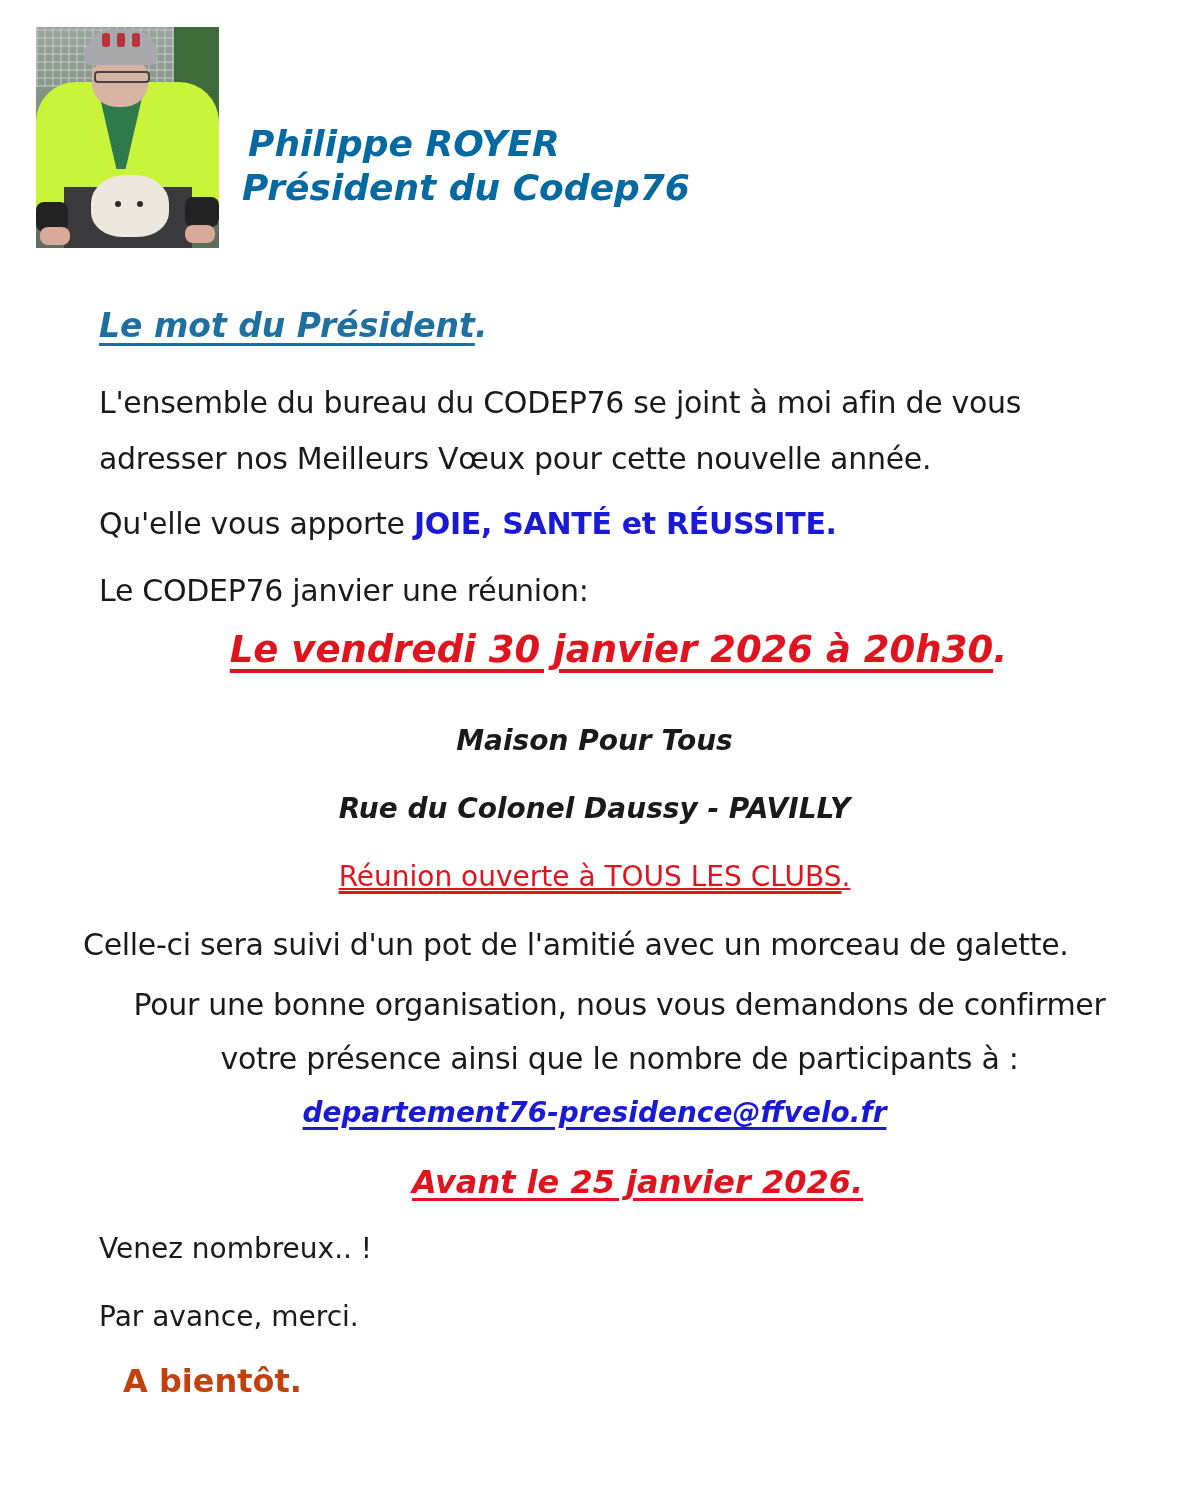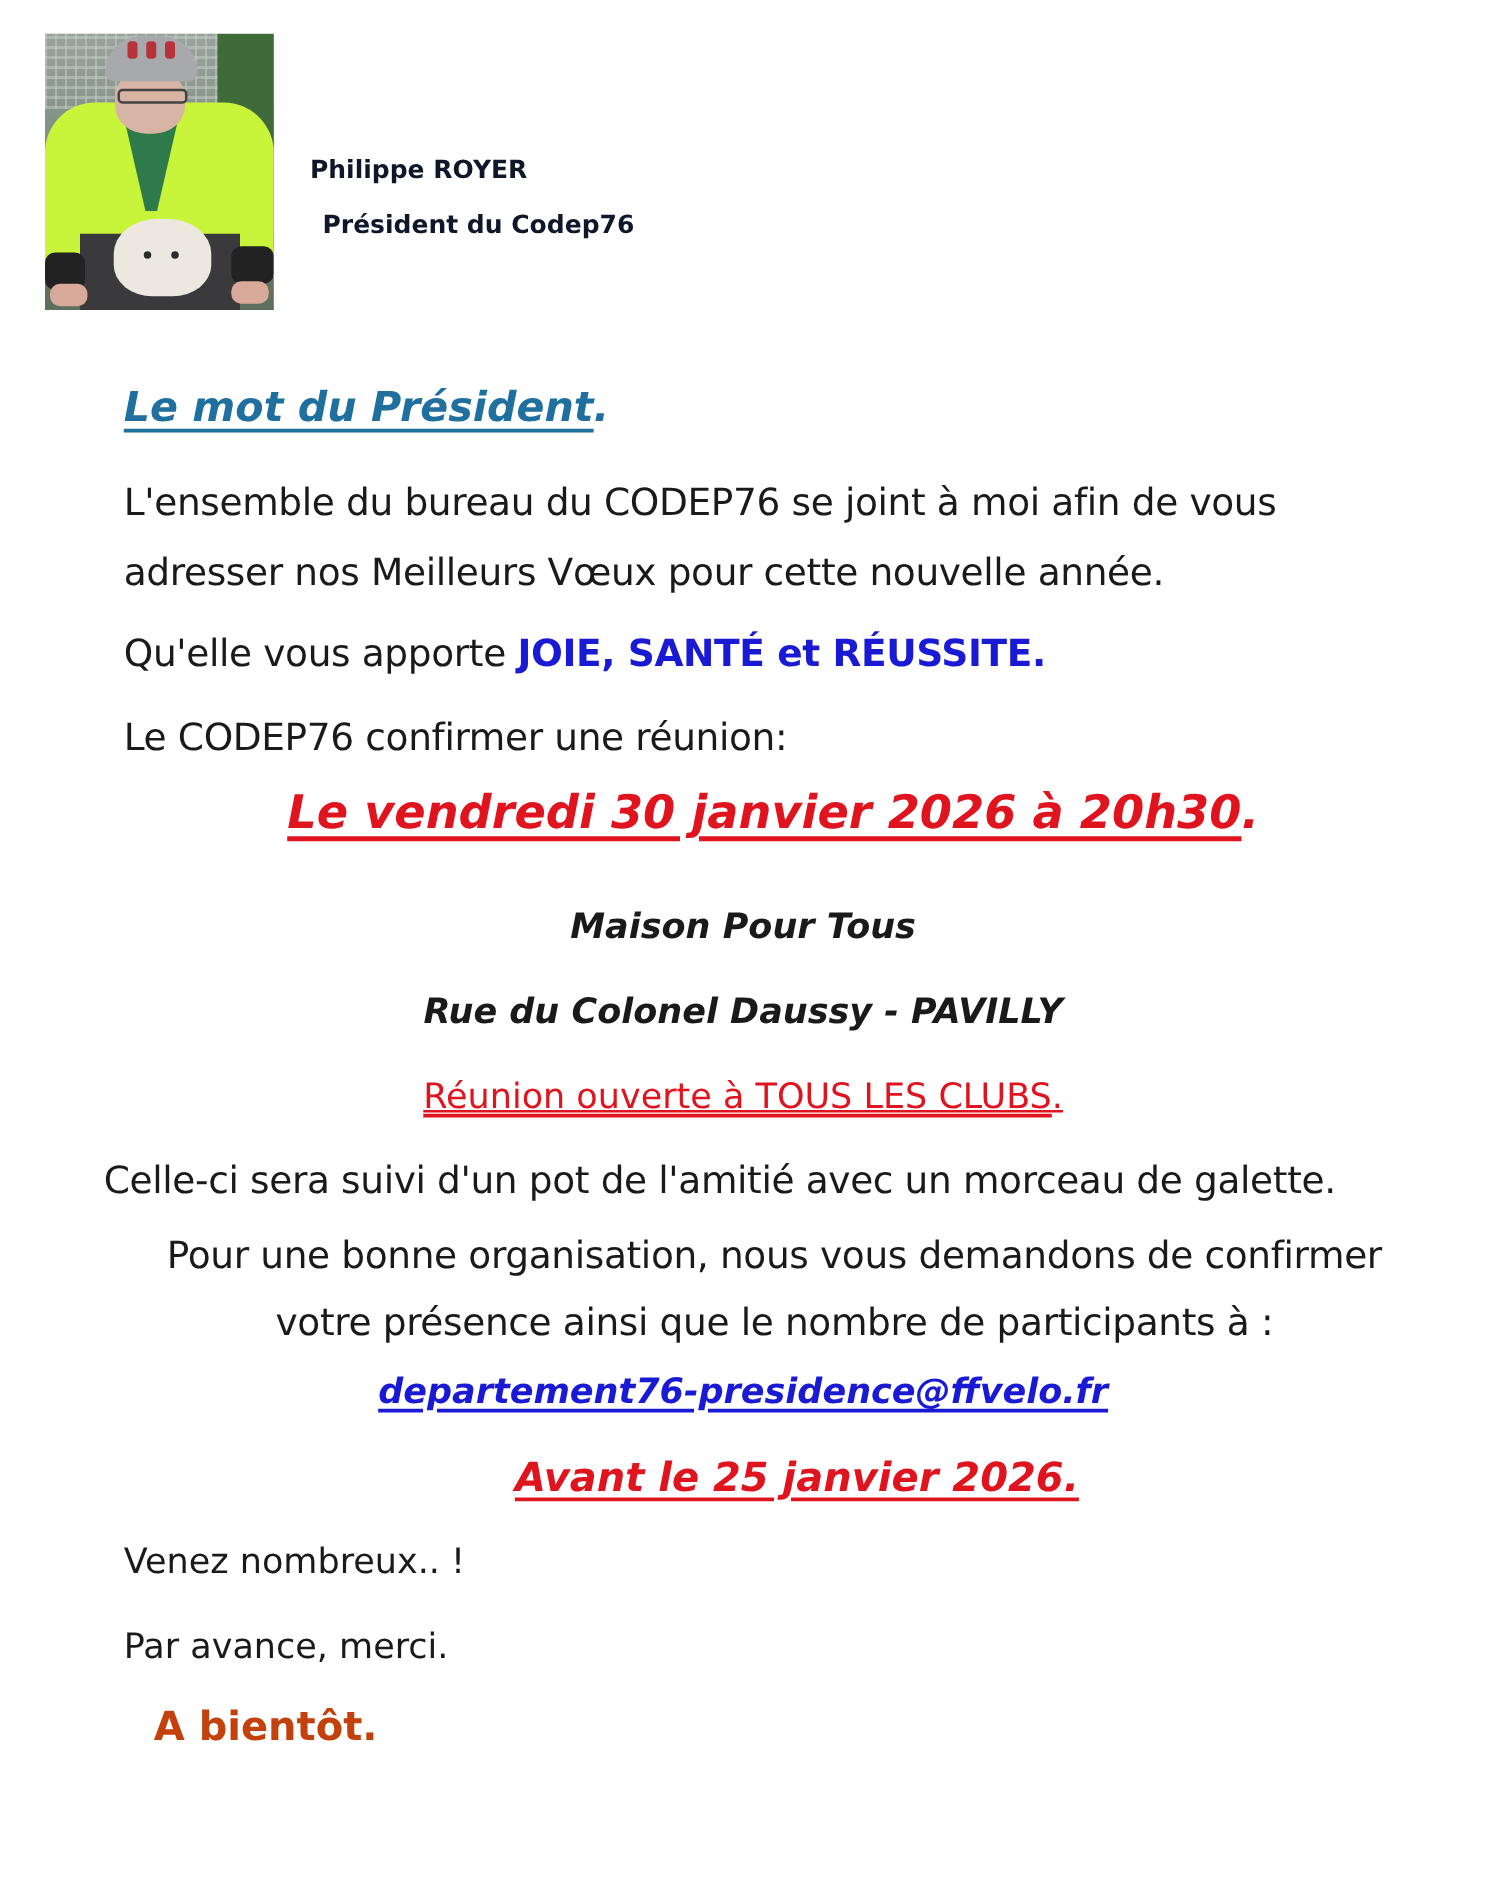--- a/index.html
+++ b/index.html
@@ -29,21 +29,21 @@
   .photo .glasses { position:absolute; left:58px; top:44px; width:52px; height:8px; border:2px solid #444; border-radius:4px; }
   .photo .bag { position:absolute; left:28px; top:160px; width:128px; height:61px; background:#3a3a3c; }
   .photo .dog { position:absolute; left:55px; top:148px; width:78px; height:62px; background:#ece8e0; border-radius: 45% 45% 40% 40%; }
   .photo .dog::before, .photo .dog::after { content:""; position:absolute; top:26px; width:6px; height:6px; background:#2b2b2b; border-radius:50%; }
   .photo .dog::before { left:24px; } .photo .dog::after { left:46px; }
   .photo .glove-l { position:absolute; left:0; top:175px; width:32px; height:30px; background:#222; border-radius: 8px; }
   .photo .glove-r { position:absolute; right:0; top:170px; width:34px; height:30px; background:#222; border-radius: 8px; }
   .photo .hand-l { position:absolute; left:4px; top:200px; width:30px; height:18px; background:#d9a999; border-radius: 8px; }
   .photo .hand-r { position:absolute; right:4px; top:198px; width:30px; height:18px; background:#d9a999; border-radius: 8px; }
 
-  .sig { font-weight: bold; color: #0f172a; font-size: 20px; }
+  .sig { font-style: italic; font-weight: bold; color: #0369a1; font-size: 36px; }
 
   .title {
     left: 99px; top: 306px; font-size: 33px; font-weight: bold; font-style: italic; color: #1f6f9f;
   }
   .title .u { text-decoration: underline; text-decoration-thickness: 3px; text-underline-offset: 6px; }
 
   .body-text { font-size: 30px; color: #1a1a1a; letter-spacing: -0.3px; }
   .blue-em { color: #1a1ad4; font-weight: bold; }
 
   .center { left: 0; width: 1189px; text-align: center; }
@@ -83,34 +83,34 @@
   <div class="glasses"></div>
   <div class="bag"></div>
   <div class="dog"></div>
   <div class="glove-l"></div>
   <div class="glove-r"></div>
   <div class="hand-l"></div>
   <div class="hand-r"></div>
 </div>
 
 <div class="abs sig" style="left:248px; top:123px;">Philippe ROYER</div>
-<div class="abs sig" style="left:258px; top:167px;">Président du Codep76</div>
+<div class="abs sig" style="left:242px; top:167px;">Président du Codep76</div>
 
 <div class="abs title">
   <span class="u">Le mot du Président</span><span>.</span>
 </div>
 
 <div class="abs body-text" style="left:99px; top:385px;">L'ensemble du bureau du CODEP76  se joint à moi afin de vous</div>
 <div class="abs body-text" style="left:99px; top:441px;">adresser nos Meilleurs Vœux pour cette nouvelle année.</div>
 
 <div class="abs body-text" style="left:99px; top:506px;">
   <span>Qu'elle vous apporte </span><span class="blue-em">JOIE, SANTÉ et RÉUSSITE.</span>
 </div>
 
-<div class="abs body-text" style="left:99px; top:573px;">Le CODEP76 confirmer une réunion:</div>
+<div class="abs body-text" style="left:99px; top:573px;">Le CODEP76 janvier une réunion:</div>
 
 <div class="abs center red-date" style="top:628px;padding-left:24px;">
   <span class="u">Le vendredi 30 janvier 2026 à 20h30</span><span>.</span>
 </div>
 
 <div class="abs center venue" style="top:724px;">Maison Pour Tous</div>
 <div class="abs center venue" style="top:792px;">Rue du Colonel Daussy - PAVILLY</div>
 
 <div class="abs center open" style="top:860px;">
   <span class="u">Réunion ouverte à TOUS LES CLUBS</span><span>.</span>

